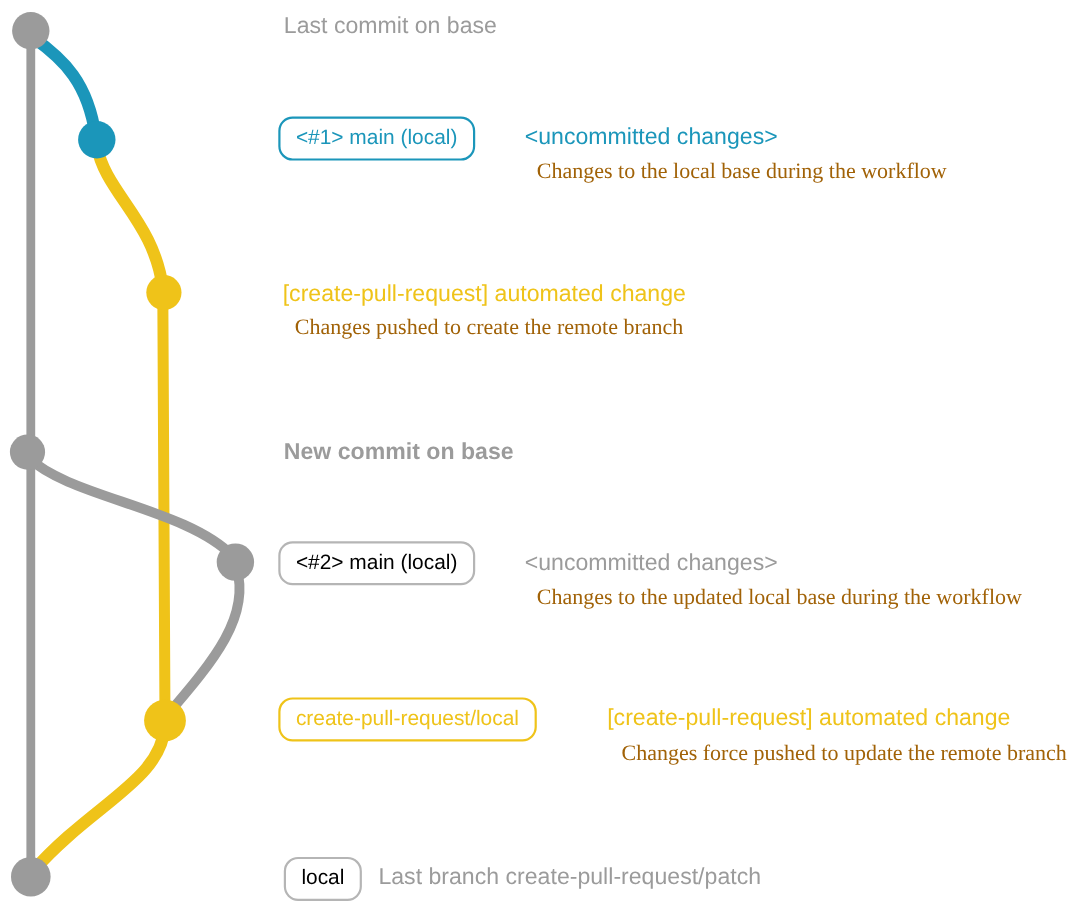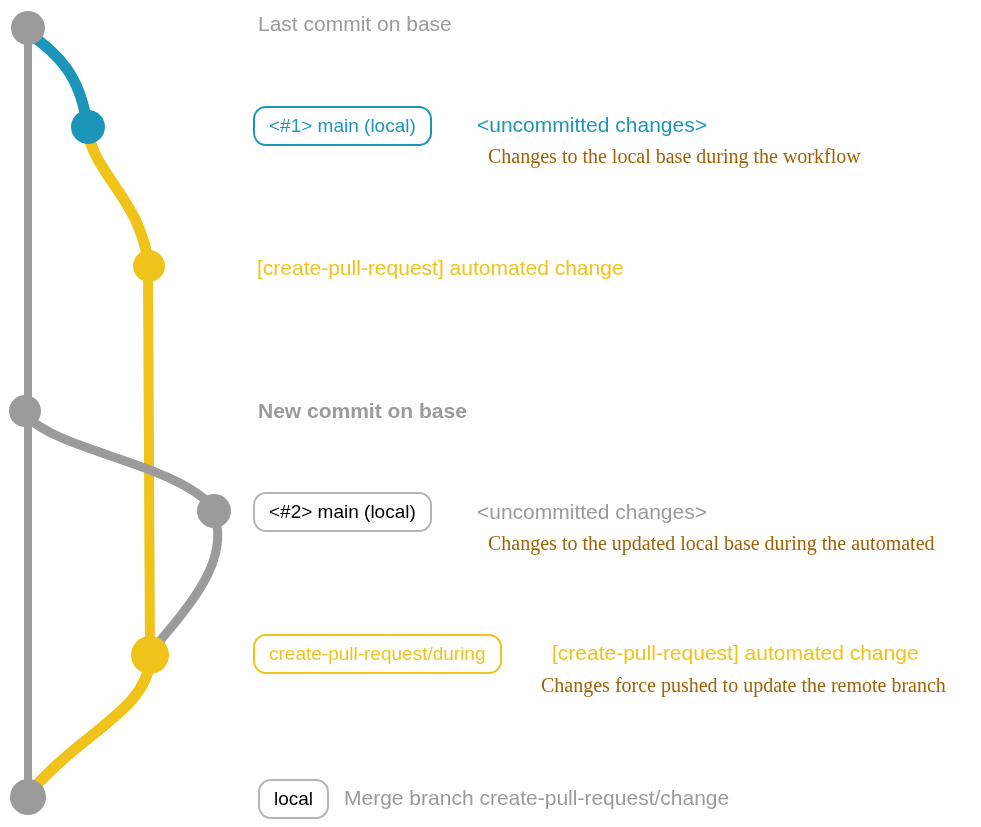--- a/index.html
+++ b/index.html
@@ -65,33 +65,34 @@
 
   <div class="ann sans gray" style="left:258px; top:12px;">Last commit on base</div>
 
   <div class="ann" style="left:253px; top:106px;">
     <span class="badge badge-blue">&lt;#1&gt; main (local)</span>
   </div>
   <div class="ann sans blue" style="left:477px; top:113px;">&lt;uncommitted changes&gt;</div>
   <div class="ann serif" style="left:488px; top:145px;">Changes to the local base during the workflow</div>
 
   <div class="ann sans yellow" style="left:257px; top:256px;">[create-pull-request] automated change</div>
+  <div class="ann serif" style="left:268px; top:287px;">Changes pushed to create the remote branch</div>
 
   <div class="ann sans gray" style="left:258px; top:399px;font-weight:bold;">New commit on base</div>
 
   <div class="ann" style="left:253px; top:492px;">
     <span class="badge badge-gray">&lt;#2&gt; main (local)</span>
   </div>
   <div class="ann sans gray" style="left:477px; top:500px;">&lt;uncommitted changes&gt;</div>
-  <div class="ann serif" style="left:488px; top:532px;">Changes to the updated local base during the automated</div>
+  <div class="ann serif" style="left:488px; top:532px;">Changes to the updated local base during the workflow</div>
 
   <div class="ann" style="left:253px; top:634px;">
-    <span class="badge badge-yellow">create-pull-request/during</span>
+    <span class="badge badge-yellow">create-pull-request/local</span>
   </div>
   <div class="ann sans yellow" style="left:552px; top:641px;">[create-pull-request] automated change</div>
-  <div class="ann serif" style="left:541px; top:674px;text-align:center;">Changes force pushed to update the remote branch</div>
+  <div class="ann serif" style="left:565px; top:674px;text-align:center;">Changes force pushed to update the remote branch</div>
 
   <div class="ann" style="left:258px; top:779px;">
     <span class="badge badge-gray">local</span>
   </div>
-  <div class="ann sans gray" style="left:344px; top:786px;">Merge branch create-pull-request/change</div>
+  <div class="ann sans gray" style="left:344px; top:786px;">Last branch create-pull-request/patch</div>
 
 </div>
 
 </body></html>

